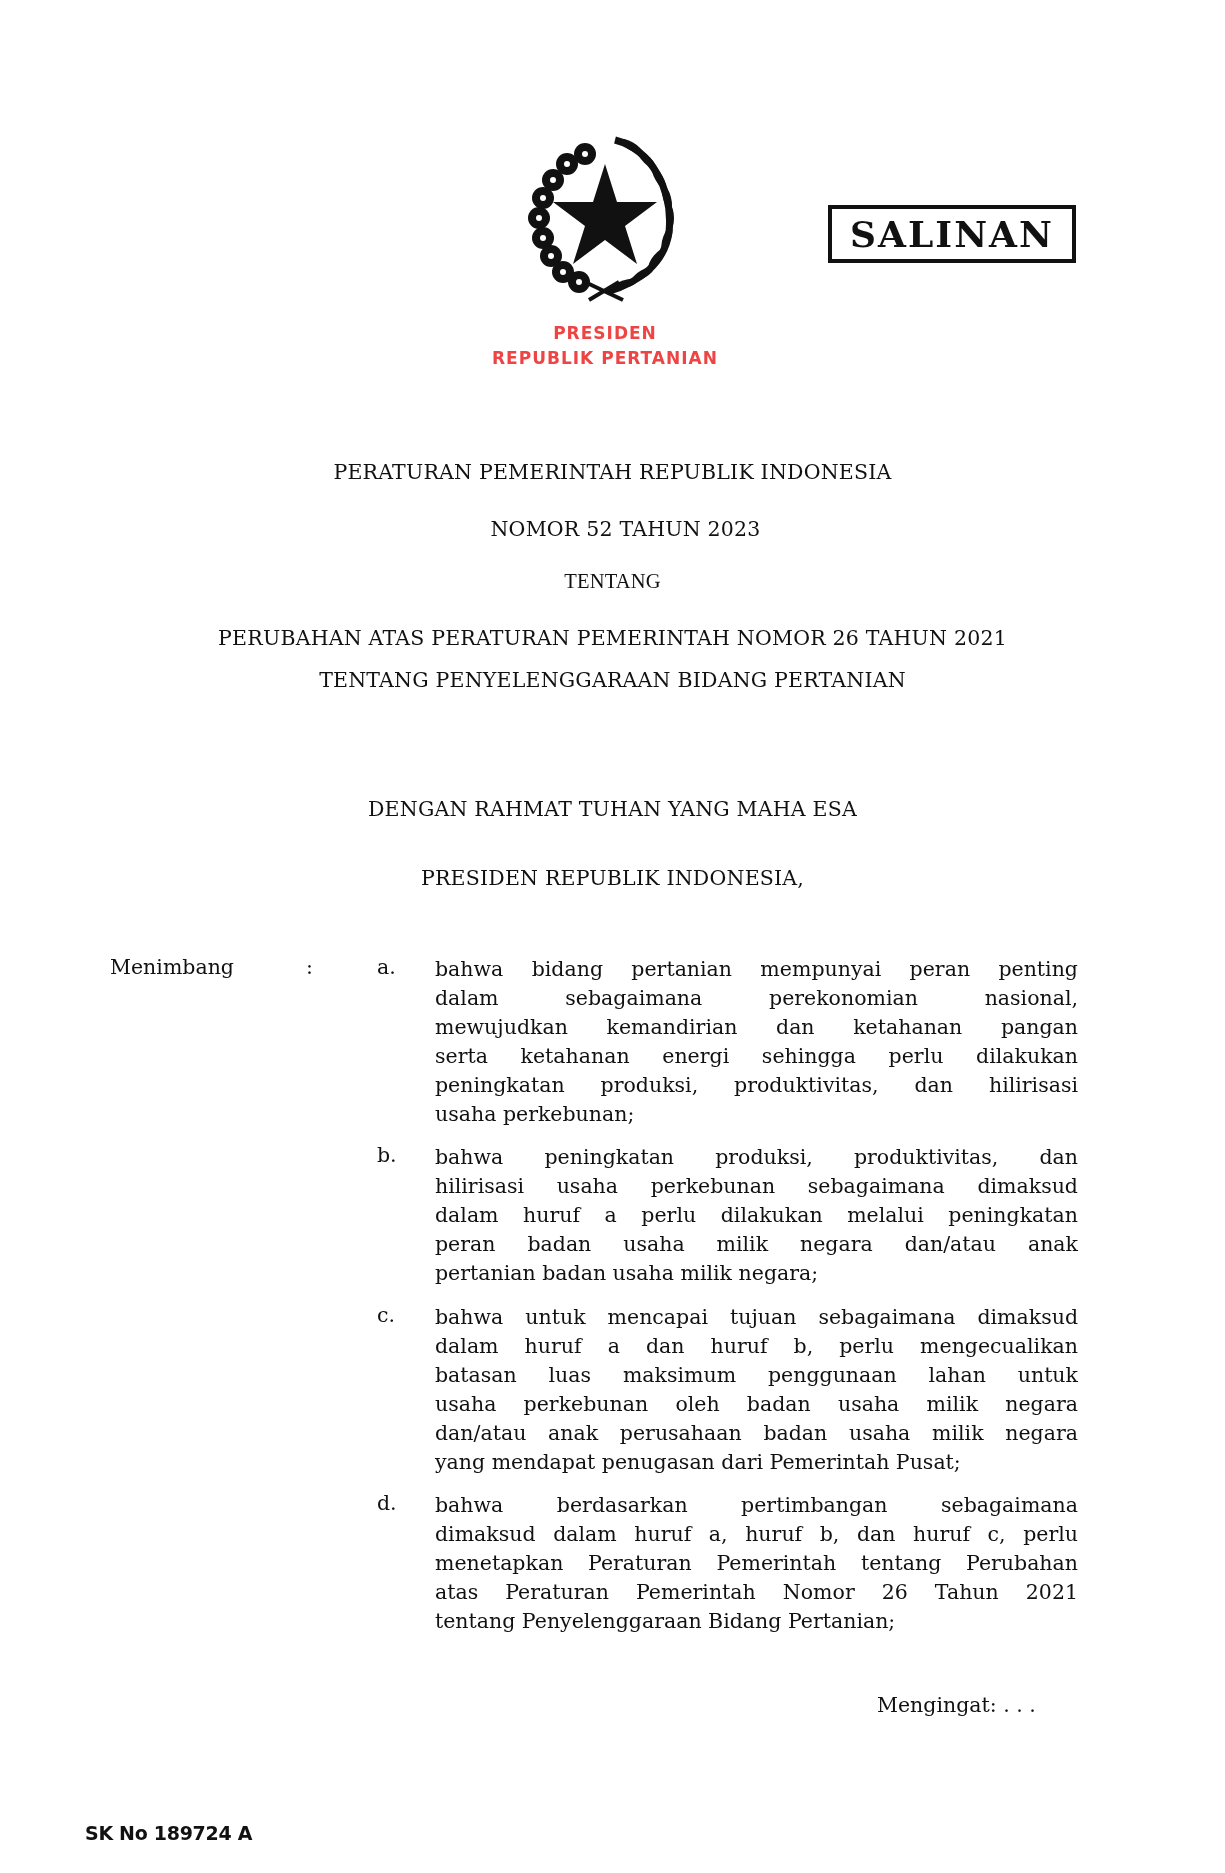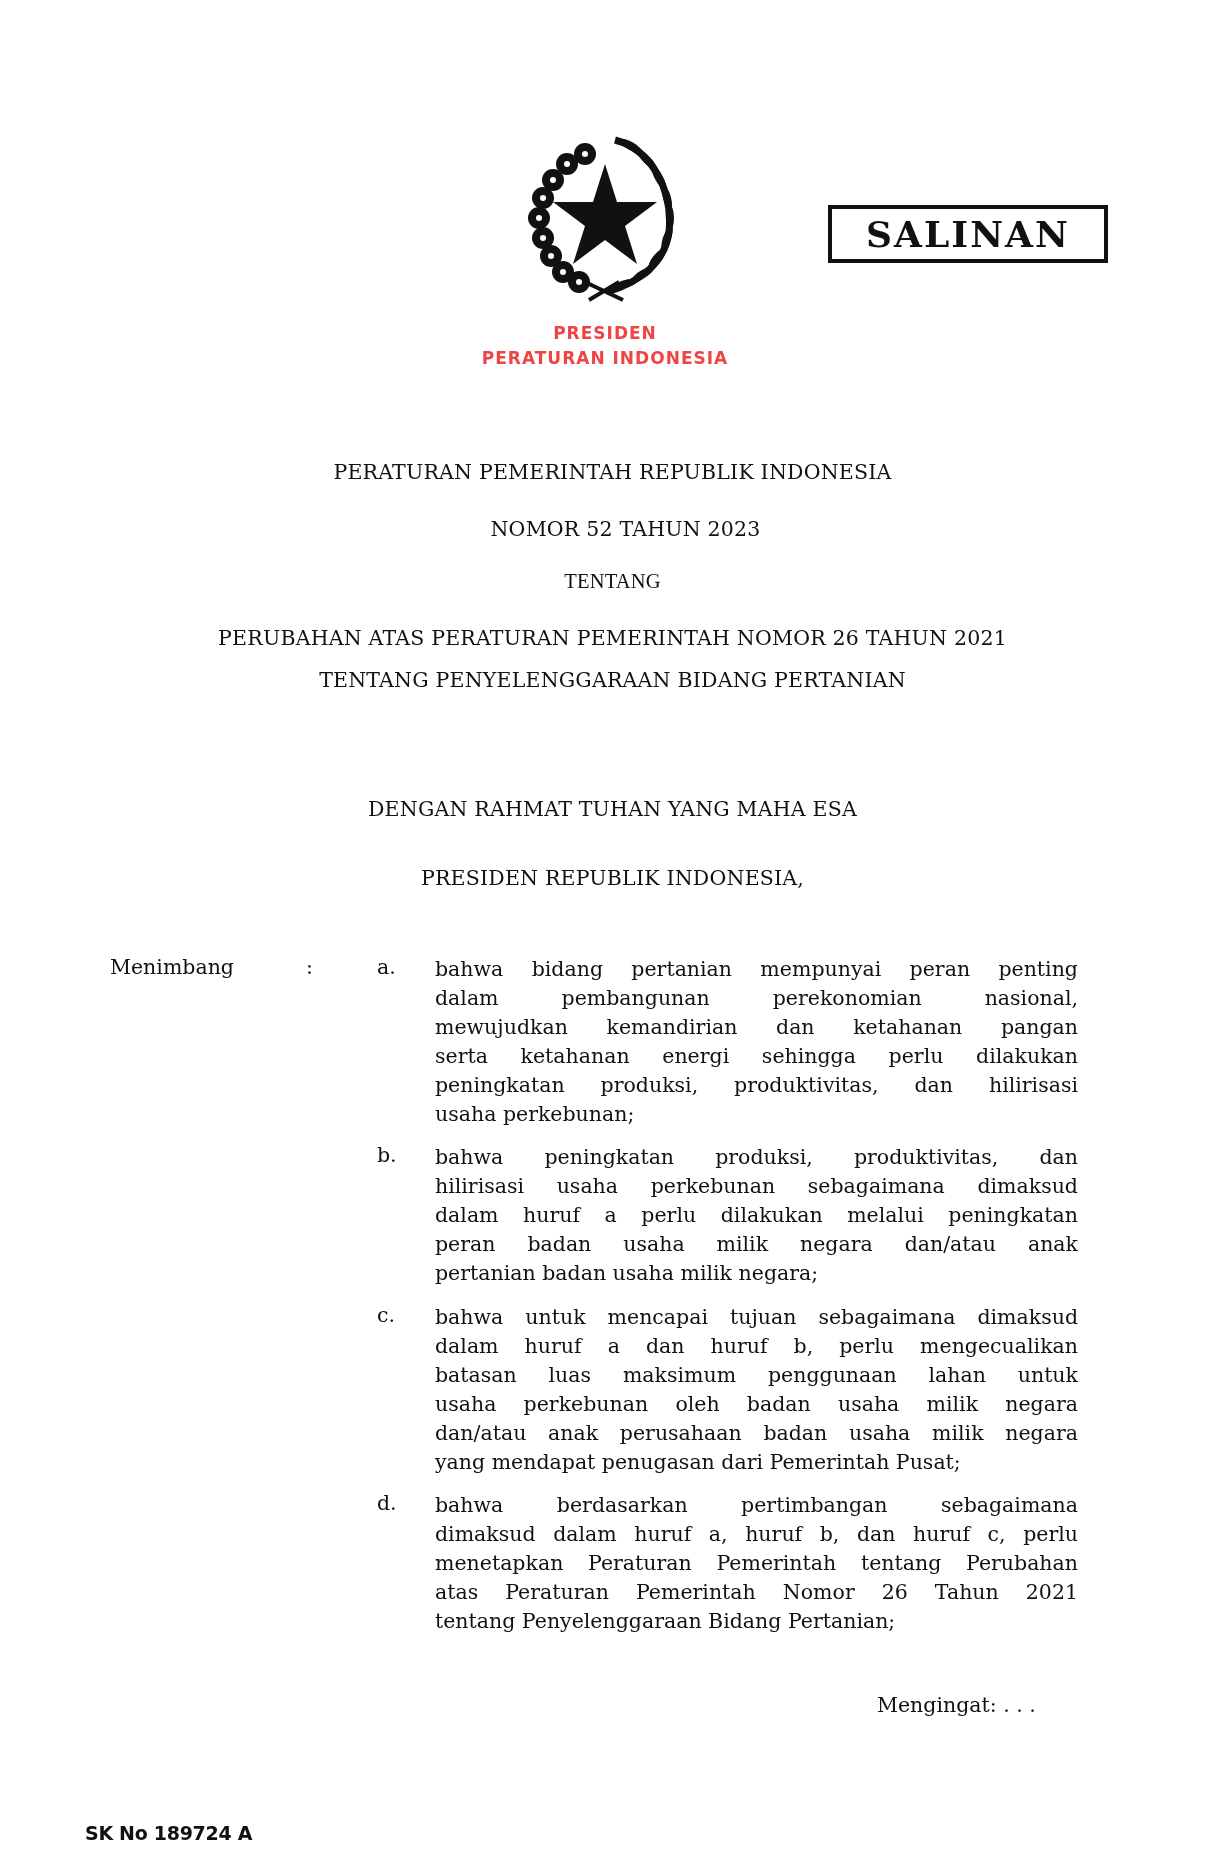--- a/index.html
+++ b/index.html
@@ -32,21 +32,21 @@
       font-size: 17px;
       letter-spacing: 1px;
       color: #ef4444;
     }
     .header-label.l1 { top: 323px; }
     .header-label.l2 { top: 348px; }
     .salinan-stamp {
       position: absolute;
       left: 828px;
       top: 205px;
-      width: 280px;
+      width: 248px;
       height: 58px;
       border: 4px solid #111;
       box-sizing: border-box;
       display: flex;
       align-items: center;
       justify-content: center;
     }
     .salinan-stamp span {
       font-family: "DejaVu Serif", "Liberation Serif", serif;
       font-weight: bold;
@@ -169,21 +169,21 @@
     </g>
 
     <line x1="62" y1="150" x2="100" y2="168" stroke="#111" stroke-width="4"></line>
     <line x1="96" y1="150" x2="66" y2="168" stroke="#111" stroke-width="4"></line>
 
     <polygon points="82,32 94,70 134,70 102,94 114,132 82,108 50,132 62,94 30,70 70,70" fill="#111"></polygon>
   </svg>
 </div>
 
 <div class="header-label l1">PRESIDEN</div>
-<div class="header-label l2">PERATURAN INDONESIA</div>
+<div class="header-label l2">REPUBLIK PERTANIAN</div>
 
 <div class="salinan-stamp">
   <span>SALINAN</span>
 </div>
 
 <div class="center-line" style="top:460px;">PERATURAN PEMERINTAH REPUBLIK INDONESIA</div>
 <div class="center-line" style="top:517px;padding-left:13px;">NOMOR 52 TAHUN 2023</div>
 <div class="center-line" style="top:570px;font-family:Liberation Serif, serif;">TENTANG</div>
 <div class="center-line" style="top:626px;">PERUBAHAN ATAS PERATURAN PEMERINTAH NOMOR 26 TAHUN 2021</div>
 <div class="center-line" style="top:668px;">TENTANG PENYELENGGARAAN BIDANG PERTANIAN</div>
@@ -192,21 +192,21 @@
 <div class="center-line" style="top:866px;">PRESIDEN REPUBLIK INDONESIA,</div>
 
 <div class="considering">
   <span class="cons-label">Menimbang</span>
   <span class="cons-colon">:</span>
 
   <div class="cons-item" style="top:0px;">
     <span class="cons-letter">a.</span>
     <div class="cons-text">
       <span class="ln">bahwa bidang pertanian mempunyai peran penting</span>
-      <span class="ln">dalam pembangunan perekonomian nasional,</span>
+      <span class="ln">dalam sebagaimana perekonomian nasional,</span>
       <span class="ln">mewujudkan kemandirian dan ketahanan pangan</span>
       <span class="ln">serta ketahanan energi sehingga perlu dilakukan</span>
       <span class="ln">peningkatan produksi, produktivitas, dan hilirisasi</span>
       <span class="ln last">usaha perkebunan;</span>
     </div>
   </div>
 
   <div class="cons-item" style="top:188px;">
     <span class="cons-letter">b.</span>
     <div class="cons-text">

